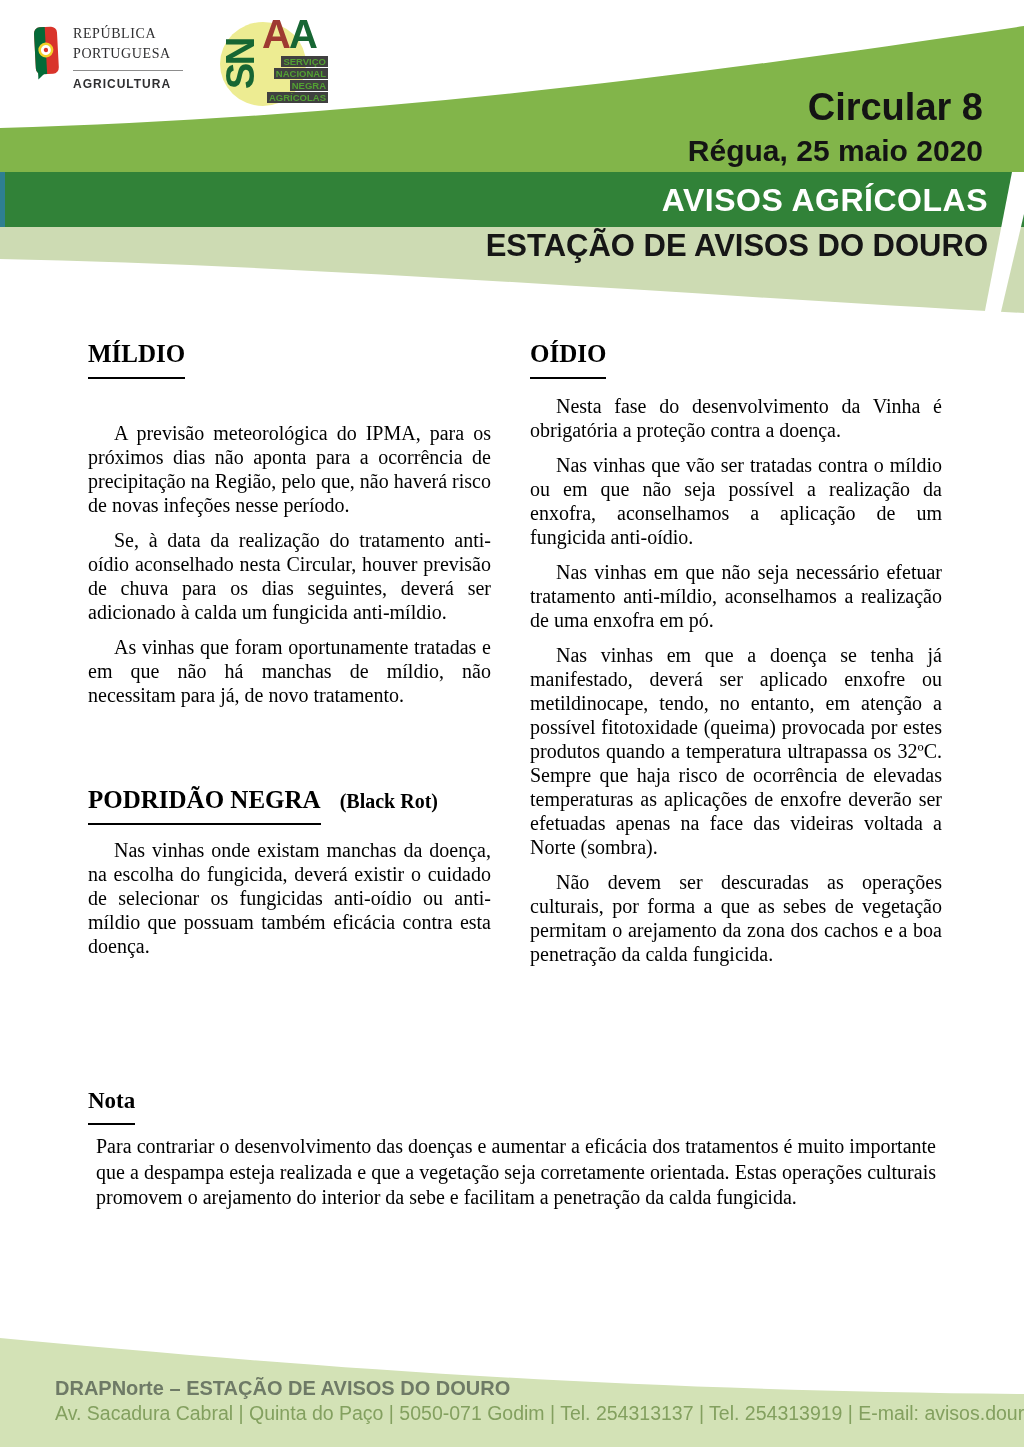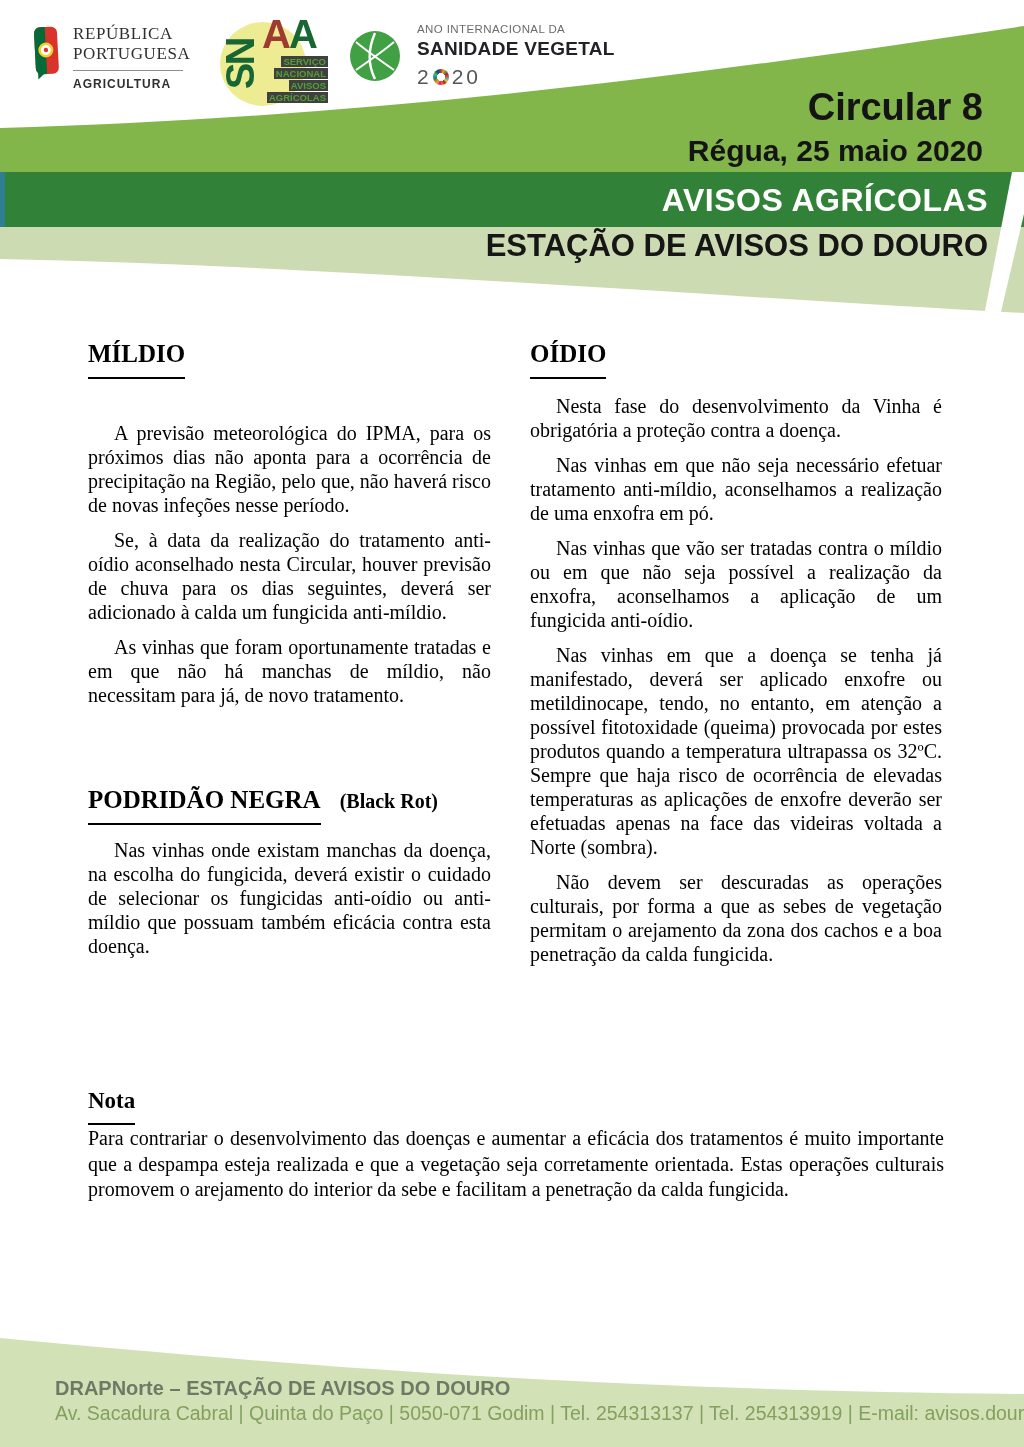--- a/index.html
+++ b/index.html
@@ -9,21 +9,21 @@
   }
   svg { display:block; }
 
   
   .hdr-svg { position:absolute; left:0; top:0; }
 
   
   .logo-gov { position:absolute; left:33px; top:24px; display:flex; }
   .logo-gov .flag { width:27px; height:56px; }
   .logo-gov .gov-text { margin-left:13px; }
-  .gov-line { font-family:"Liberation Serif",serif; font-size:17px; letter-spacing:0.6px; color:#2f2f31; line-height:20px; }
+  .gov-line { font-family:"Liberation Serif",serif; font-size:14px; letter-spacing:0.6px; color:#2f2f31; line-height:20px; }
   .gov-rule { width:110px; height:0; border-bottom:1px solid #8d8d8d; margin:6px 0 6px; }
   .gov-ministry { font-family:"Liberation Sans",sans-serif; font-weight:bold; font-size:12px; letter-spacing:1px; color:#2f2f31; }
 
   .logo-snaa { position:absolute; left:220px; top:20px; width:112px; height:88px; }
   .snaa-circle { position:absolute; left:0; top:2px; width:86px; height:84px; border-radius:50%; background:#edec92; }
   .snaa-sn { position:absolute; left:-8px; top:22px; width:56px; text-align:center;
              font-family:"Liberation Sans",sans-serif; font-weight:bold; font-size:40px; letter-spacing:-3px;
              color:#176633; transform:rotate(-90deg); }
   .snaa-aa { position:absolute; left:42px; top:-8px; font-family:"Liberation Sans",sans-serif; font-weight:bold;
              font-size:40px; letter-spacing:-2px; line-height:44px; }
@@ -59,21 +59,21 @@
   .h-oidio   { left:530px; top:340px; }
   .h-podridao{ left:88px;  top:786px; }
   .h-nota    { left:88px;  top:1088px; font-size:23px; }
 
   .col { position:absolute; font-size:20px; line-height:24px; text-align:justify; }
   .col p { margin:0 0 11px; text-indent:26px; }
   .body-mildio   { left:88px;  top:394px; width:403px;margin-top:27px; }
   .body-podridao { left:88px;  top:838px; width:403px; }
   .body-oidio    { left:530px; top:394px; width:412px; }
   .body-nota     { left:88px;  top:1126px; width:856px; font-size:20px; line-height:25.5px; }
-  .body-nota p { text-indent:0; margin:0; }
+  .body-nota p { text-indent:0; margin:8px; }
 
   
   .ftr-svg { position:absolute; left:0; top:1328px; }
   .f-line1 { position:absolute; left:55px; top:1377px; font-family:"Liberation Sans",sans-serif;
              font-weight:bold; font-size:20px; color:#6e7a66; white-space:nowrap; }
   .f-line2 { position:absolute; left:55px; top:1402px; font-family:"Liberation Sans",sans-serif;
              font-size:19.5px; color:#83a05f; white-space:nowrap; }
 </style>
 </head>
 <body>
@@ -107,42 +107,25 @@
     </div>
   </div>
 
   <div class="logo-snaa">
     <div class="snaa-circle"></div>
     <div class="snaa-sn">SN</div>
     <div class="snaa-aa"><span class="a1">A</span><span class="a2">A</span></div>
     <div class="snaa-lines">
       <div><span>SERVIÇO</span></div>
       <div><span>NACIONAL</span></div>
-      <div><span>AVISOS</span></div>
+      <div><span>NEGRA</span></div>
       <div><span>AGRÍCOLAS</span></div>
     </div>
   </div>
 
-  <div class="logo-iysv">
-    <svg class="iysv-circle" viewBox="0 0 54 54">
-      <circle cx="27" cy="27" r="25" fill="#41a044"></circle>
-      <path d="M27,4 C20,20 20,36 27,50" stroke="#ffffff" stroke-width="2.4" fill="none"></path>
-      <path d="M8,13 C20,23 33,32 46,41" stroke="#ffffff" stroke-width="2" fill="none"></path>
-      <path d="M46,13 C34,23 21,32 8,41" stroke="#ffffff" stroke-width="2" fill="none"></path>
-    </svg>
-    <div class="iysv-text">
-      <div class="iysv-top">ANO INTERNACIONAL DA</div>
-      <div class="iysv-main">SANIDADE VEGETAL</div>
-      <div class="iysv-year">
-        <span>2</span>
-          <span class="sdg-wheel"></span>
-          <span>20</span>
-      </div>
-    </div>
-  </div>
 
   <div class="h-sans h-circular">Circular 8</div>
   <div class="h-sans h-date">Régua, 25 maio 2020</div>
   <div class="h-sans h-title">AVISOS AGRÍCOLAS</div>
   <div class="h-sans h-sub">ESTAÇÃO DE AVISOS DO DOURO</div>
 
   <div class="sec-h h-mildio"><span class="u">MÍLDIO</span></div>
   <div class="col body-mildio">
     <p>A previsão meteorológica do IPMA, para os próximos dias não aponta para a ocorrência de precipitação na Região, pelo que, não haverá risco de novas infeções nesse período.</p>
     <p>Se, à data da realização do tratamento anti-oídio aconselhado nesta Circular, houver previsão de chuva para os dias seguintes, deverá ser adicionado à calda um fungicida anti-míldio.</p>
@@ -150,22 +133,22 @@
   </div>
 
   <div class="sec-h h-podridao"><span class="u">PODRIDÃO NEGRA</span><span class="suffix">(Black Rot)</span></div>
   <div class="col body-podridao">
     <p>Nas vinhas onde existam manchas da doença, na escolha do fungicida, deverá existir o cuidado de selecionar os fungicidas anti-oídio ou anti-míldio que possuam também eficácia contra esta doença.</p>
   </div>
 
   <div class="sec-h h-oidio"><span class="u">OÍDIO</span></div>
   <div class="col body-oidio">
     <p>Nesta fase do desenvolvimento da Vinha é obrigatória a proteção contra a doença.</p>
+    <p>Nas vinhas que vão ser tratadas contra o míldio ou em que não seja possível a realização da enxofra, aconselhamos a aplicação de um fungicida anti-oídio.</p>
     <p>Nas vinhas em que não seja necessário efetuar tratamento anti-míldio, aconselhamos a realização de uma enxofra em pó.</p>
-    <p>Nas vinhas que vão ser tratadas contra o míldio ou em que não seja possível a realização da enxofra, aconselhamos a aplicação de um fungicida anti-oídio.</p>
     <p>Nas vinhas em que a doença se tenha já manifestado, deverá ser aplicado enxofre ou metildinocape, tendo, no entanto, em atenção a possível fitotoxidade (queima) provocada por estes produtos quando a temperatura ultrapassa os 32ºC. Sempre que haja risco de ocorrência de elevadas temperaturas as aplicações de enxofre deverão ser efetuadas apenas na face das videiras voltada a Norte (sombra).</p>
     <p>Não devem ser descuradas as operações culturais, por forma a que as sebes de vegetação permitam o arejamento da zona dos cachos e a boa penetração da calda fungicida.</p>
   </div>
 
   <div class="sec-h h-nota"><span class="u">Nota</span></div>
   <div class="col body-nota">
     <p>Para contrariar o desenvolvimento das doenças e aumentar a eficácia dos tratamentos é muito importante que a despampa esteja realizada e que a vegetação seja corretamente orientada. Estas operações culturais promovem o arejamento do interior da sebe e facilitam a penetração da calda fungicida.</p>
   </div>
 
   <svg class="ftr-svg" width="1024" height="119" viewBox="0 0 1024 119">

